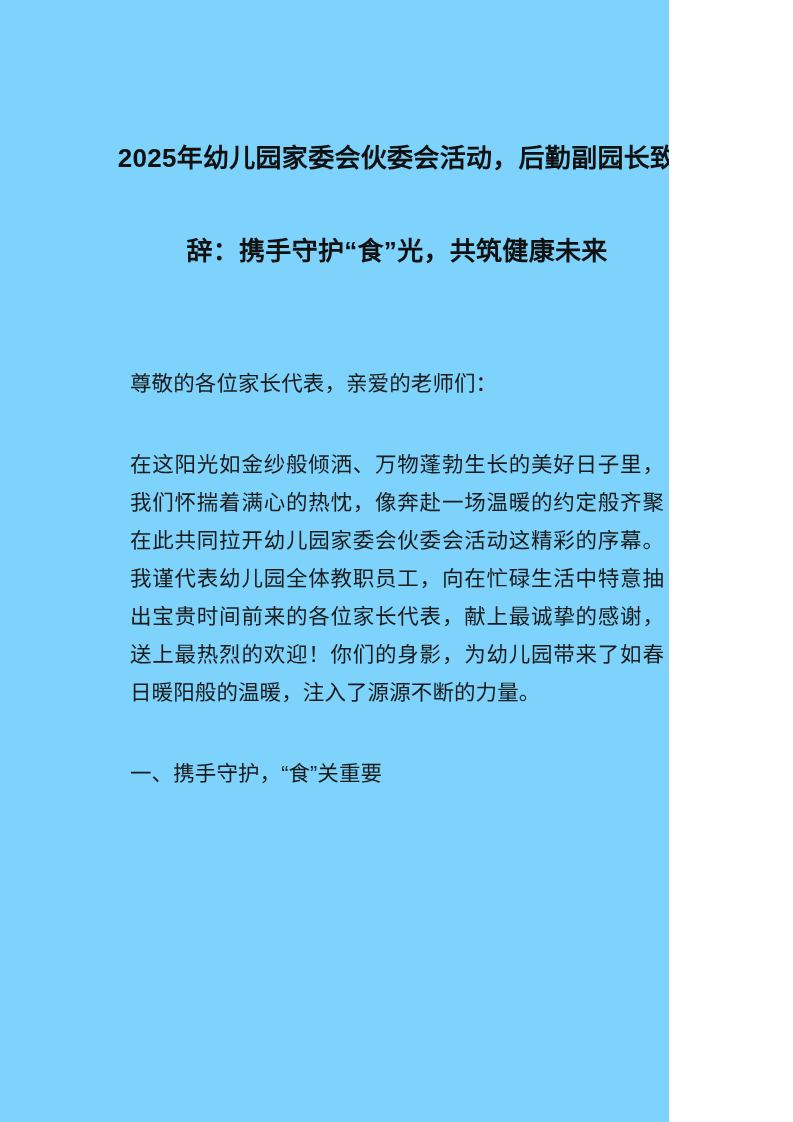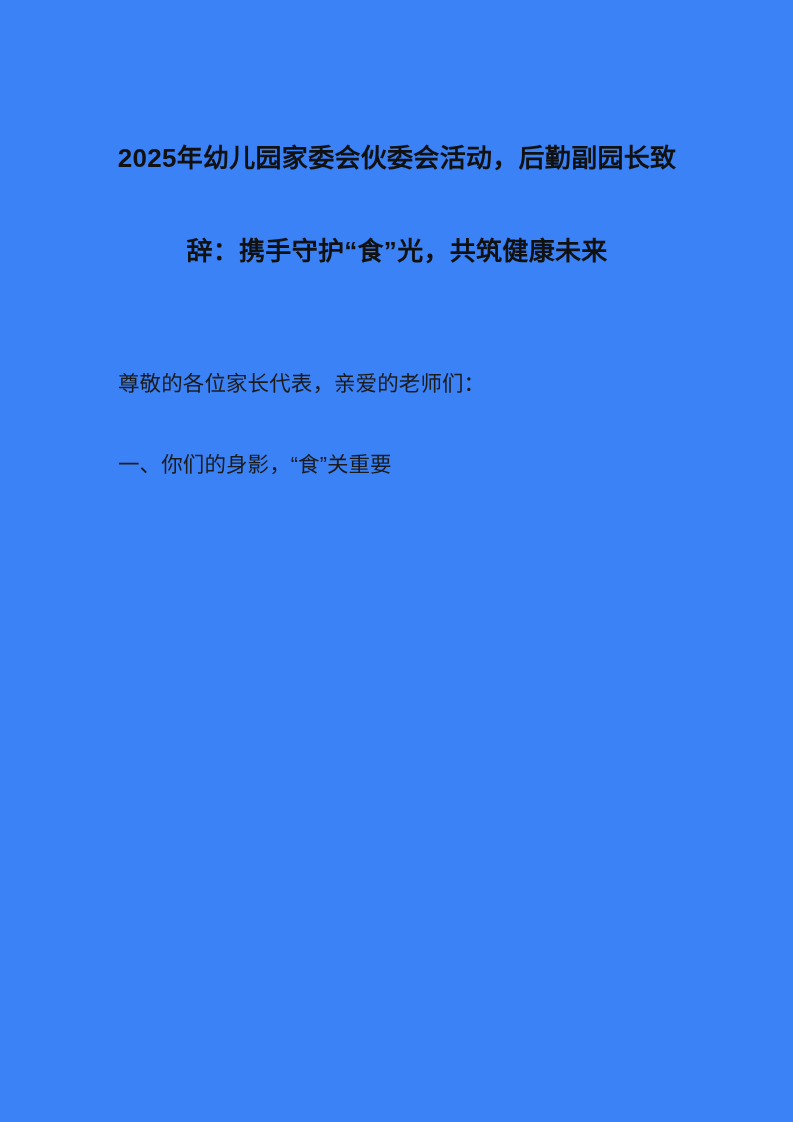--- a/index.html
+++ b/index.html
@@ -3,23 +3,23 @@
 <meta charset="utf-8">
 <style>
   html, body {
     margin: 0;
     padding: 0;
     background: #ffffff;
   }
 
   .page {
     position: relative;
-    width: 793px;
+    width: 669px;
     height: 1122px;
-    background: #3b82f6;
+    background: #7dd3fc;
     overflow: hidden;
     font-family: "Liberation Sans", "DejaVu Sans", sans-serif;
     color: #1a1a1a;
     -webkit-font-smoothing: antialiased;
   }
 
   .doc-body {
     position: absolute;
     left: 114px;
     top: 0;
@@ -35,21 +35,21 @@
     font-weight: bold;
     line-height: 93px;
     text-align: center;
     letter-spacing: 0.3px;
     color: #111111;
     word-break: break-all;
   }
 
   
   .para {
-    margin: 4px;
+    margin: 16px;
     font-size: 21.5px;
     font-weight: normal;
     line-height: 38px;
     color: #1b1b1b;
     text-align: justify;
     text-justify: inter-ideograph;
     word-break: break-all;
     letter-spacing: 0.1px;
   }
 
@@ -73,17 +73,18 @@
 <body>
 
 <div class="page">
   <div class="doc-body">
 
     <h1 class="doc-title">2025年幼儿园家委会伙委会活动，后勤副园长致辞：携手守护“食”光，共筑健康未来</h1>
 
     <p class="para para-salutation">尊敬的各位家长代表，亲爱的老师们：</p>
 
 
+    <p class="para para-intro">在这阳光如金纱般倾洒、万物蓬勃生长的美好日子里，我们怀揣着满心的热忱，像奔赴一场温暖的约定般齐聚在此共同拉开幼儿园家委会伙委会活动这精彩的序幕。我谨代表幼儿园全体教职员工，向在忙碌生活中特意抽出宝贵时间前来的各位家长代表，献上最诚挚的感谢，送上最热烈的欢迎！你们的身影，为幼儿园带来了如春日暖阳般的温暖，注入了源源不断的力量。</p>
 
-    <p class="para para-heading">一、你们的身影，“食”关重要</p>
+    <p class="para para-heading">一、携手守护，“食”关重要</p>
 
   </div>
 </div>
 
 </body></html>

